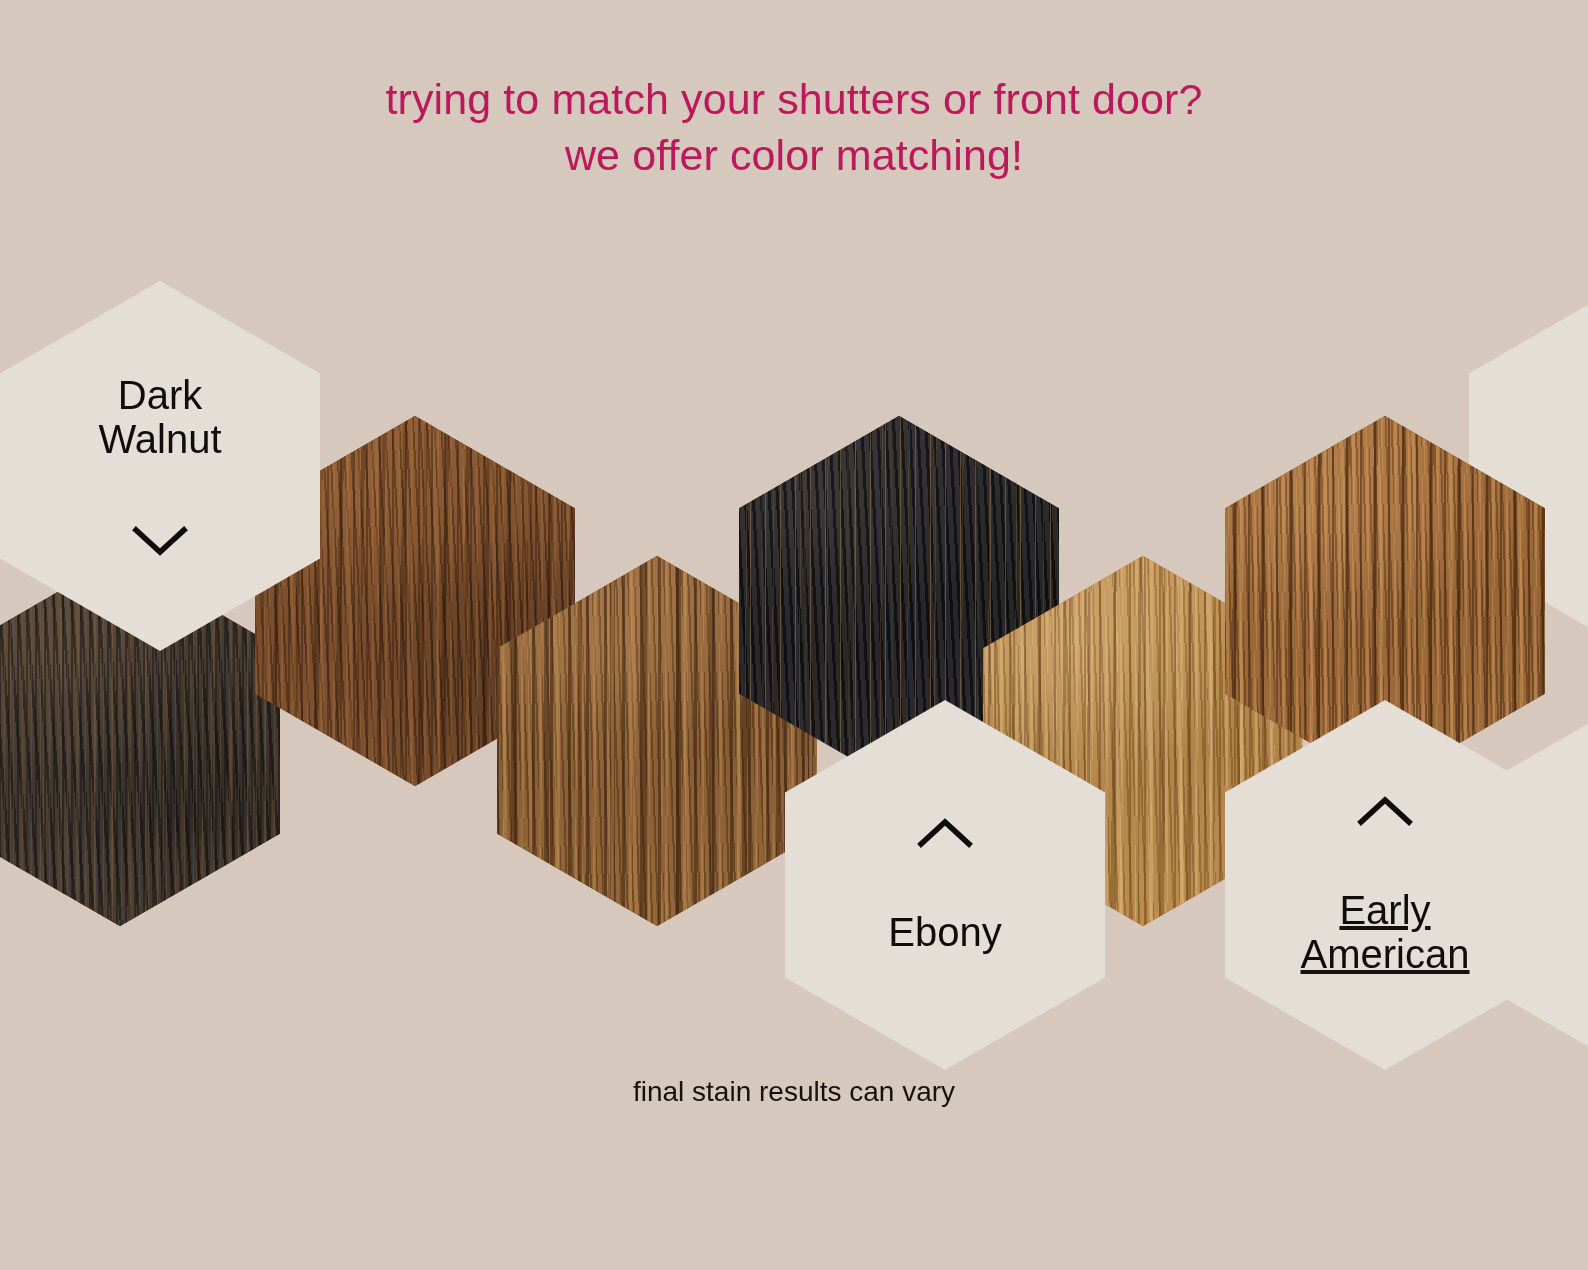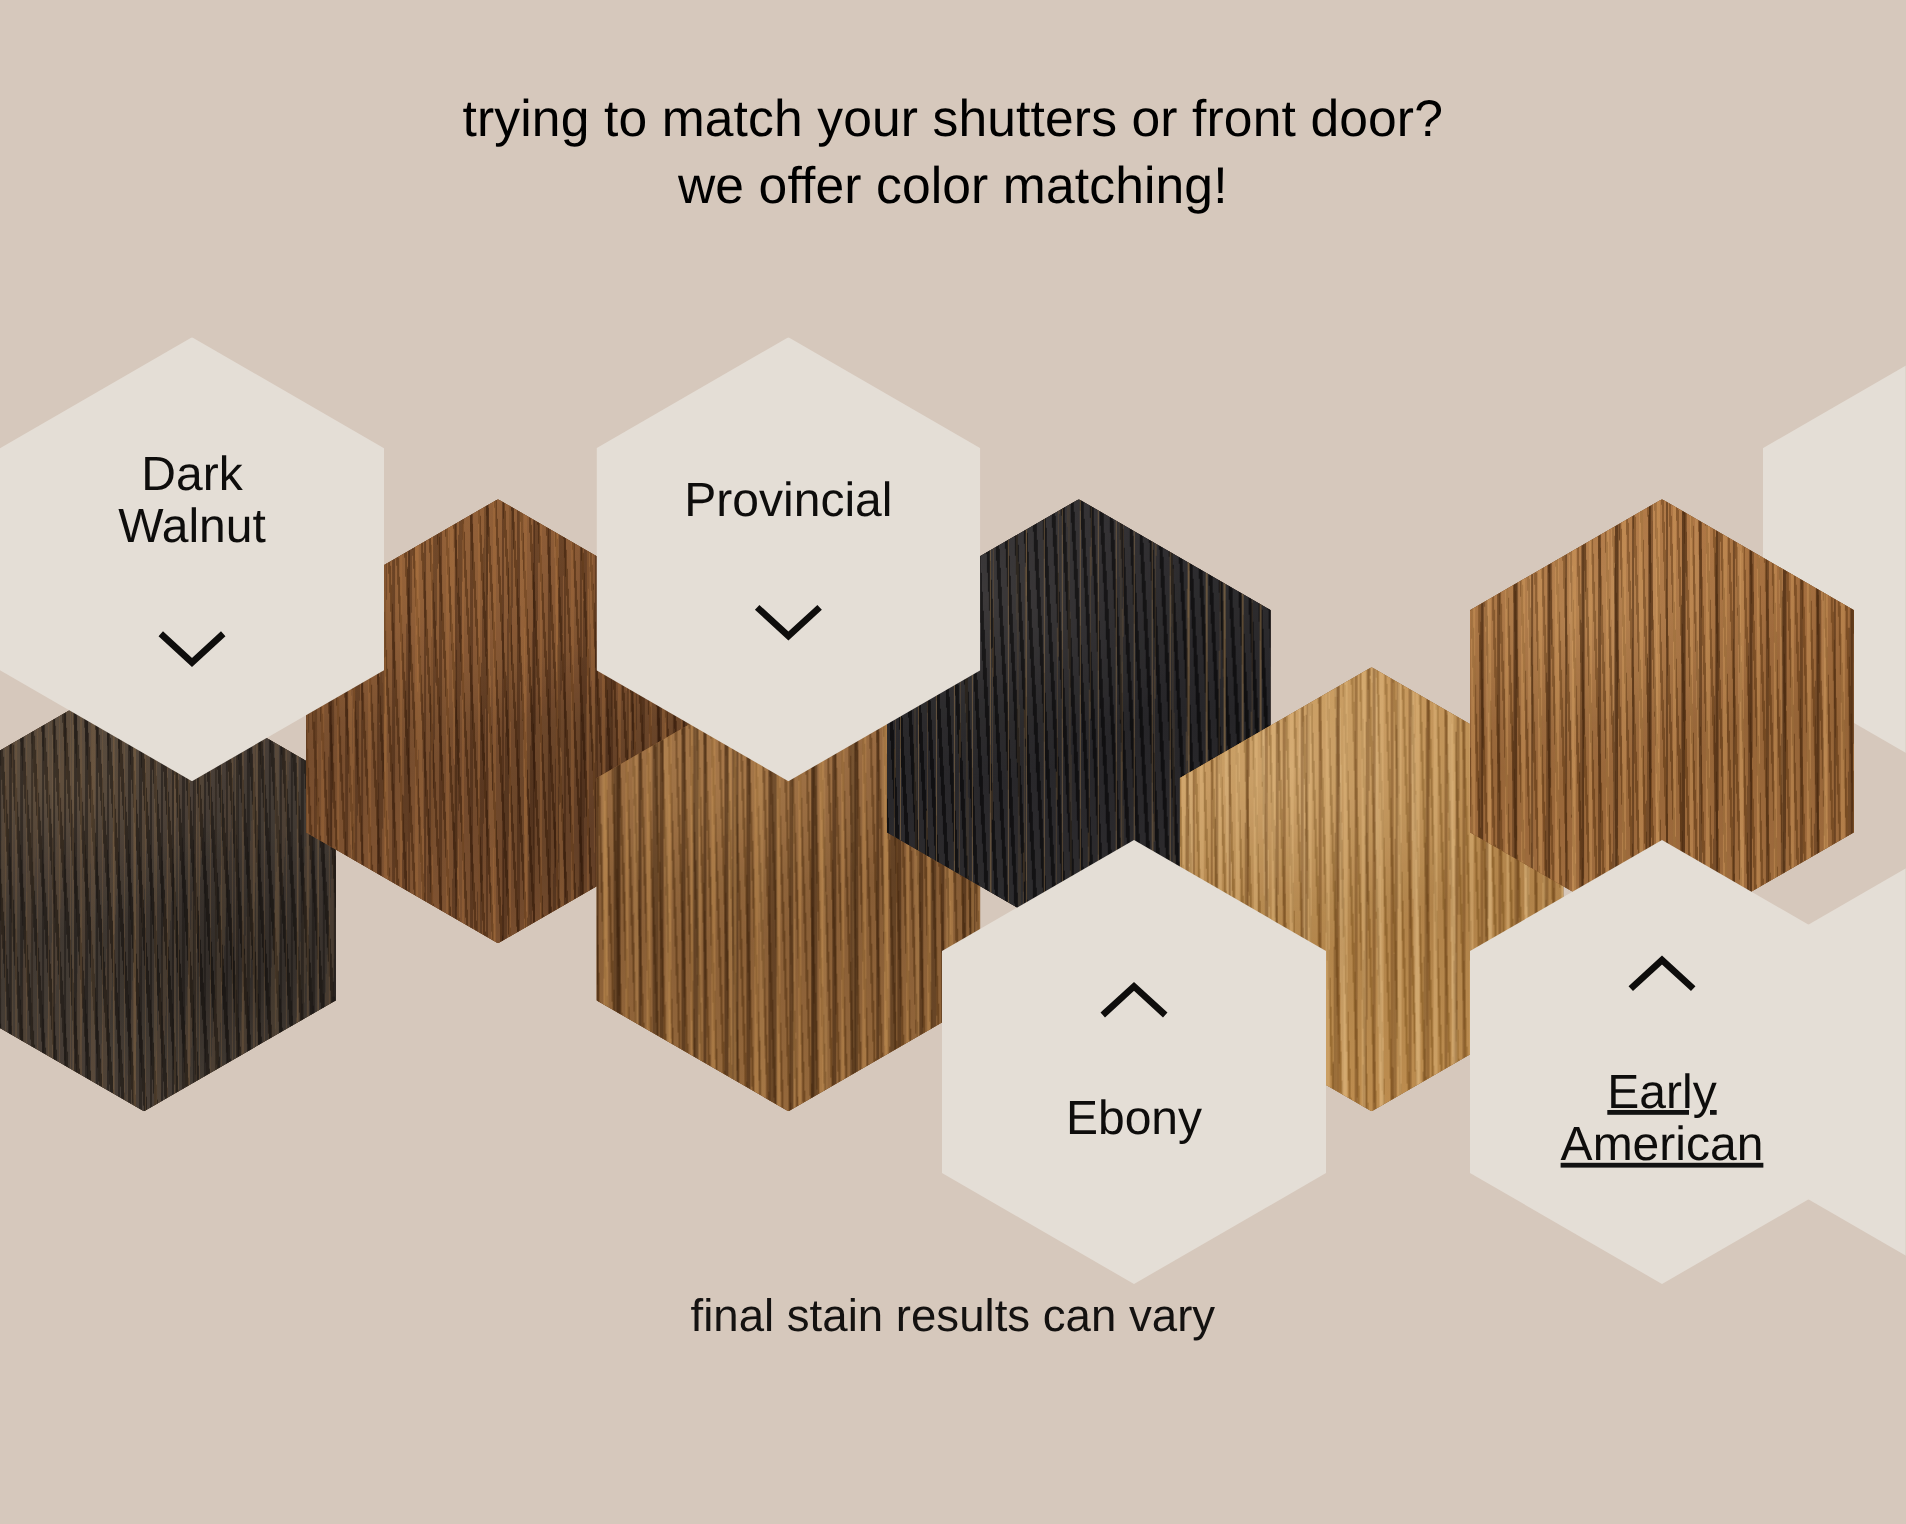--- a/index.html
+++ b/index.html
@@ -15,27 +15,27 @@
   #stage{position:absolute;inset:0;width:1588px;height:1270px;}
 
   
   .heading{
     position:absolute;left:0;right:0;top:72px;
     text-align:center;
     font-size:43px;
     line-height:1.30;
     letter-spacing:.1px;
     font-weight:400;
-    color:#000000;
+    color:#be185d;
     white-space:pre-line;
   }
   .footnote{
     position:absolute;left:0;right:0;top:1076px;
     text-align:center;
-    font-size:38px;
+    font-size:28px;
     font-weight:400;
     color:#141211;
   }
 
   
   .hex{
     position:absolute;
     -webkit-clip-path:polygon(50% 0%,100% 25%,100% 75%,50% 100%,0% 75%,0% 25%);
     clip-path:polygon(50% 0%,100% 25%,100% 75%,50% 100%,0% 75%,0% 25%);
     overflow:hidden;
@@ -239,28 +239,20 @@
   <div class="hex hex-label" style="left:0px;top:281px;width:320px;height:370px;">
     <div class="lbl gap-below">Dark
 Walnut</div>
     <span class="chev">
       <svg viewBox="0 0 58 34">
           <polyline points="5,6 29,28 53,6" fill="none" stroke="#0e0d0c" stroke-width="5.5" stroke-linecap="square" stroke-linejoin="miter"></polyline>
         </svg>
     </span>
   </div>
 
-  <div class="hex hex-label" style="left:497px;top:281px;width:320px;height:370px;">
-    <div class="lbl gap-below">Provincial</div>
-    <span class="chev">
-      <svg viewBox="0 0 58 34">
-          <polyline points="5,6 29,28 53,6" fill="none" stroke="#0e0d0c" stroke-width="5.5" stroke-linecap="square" stroke-linejoin="miter"></polyline>
-        </svg>
-    </span>
-  </div>
 
 
 
   <div class="hex hex-label" style="left:739px;top:700px;width:320px;height:370px;margin-left:46px;">
     <span class="chev">
       <svg viewBox="0 0 58 34">
           <polyline points="5,28 29,6 53,28" fill="none" stroke="#0e0d0c" stroke-width="5.5" stroke-linecap="square" stroke-linejoin="miter"></polyline>
         </svg>
     </span>
     <div class="lbl gap-above">Ebony</div>

